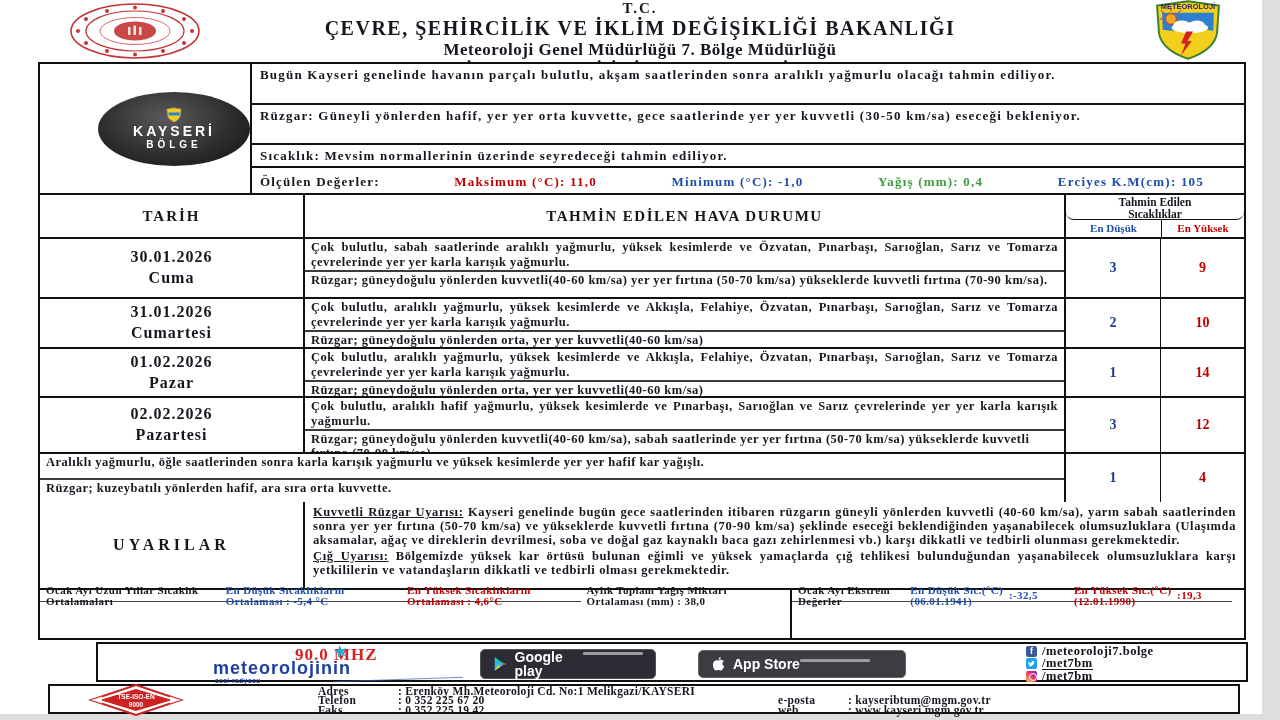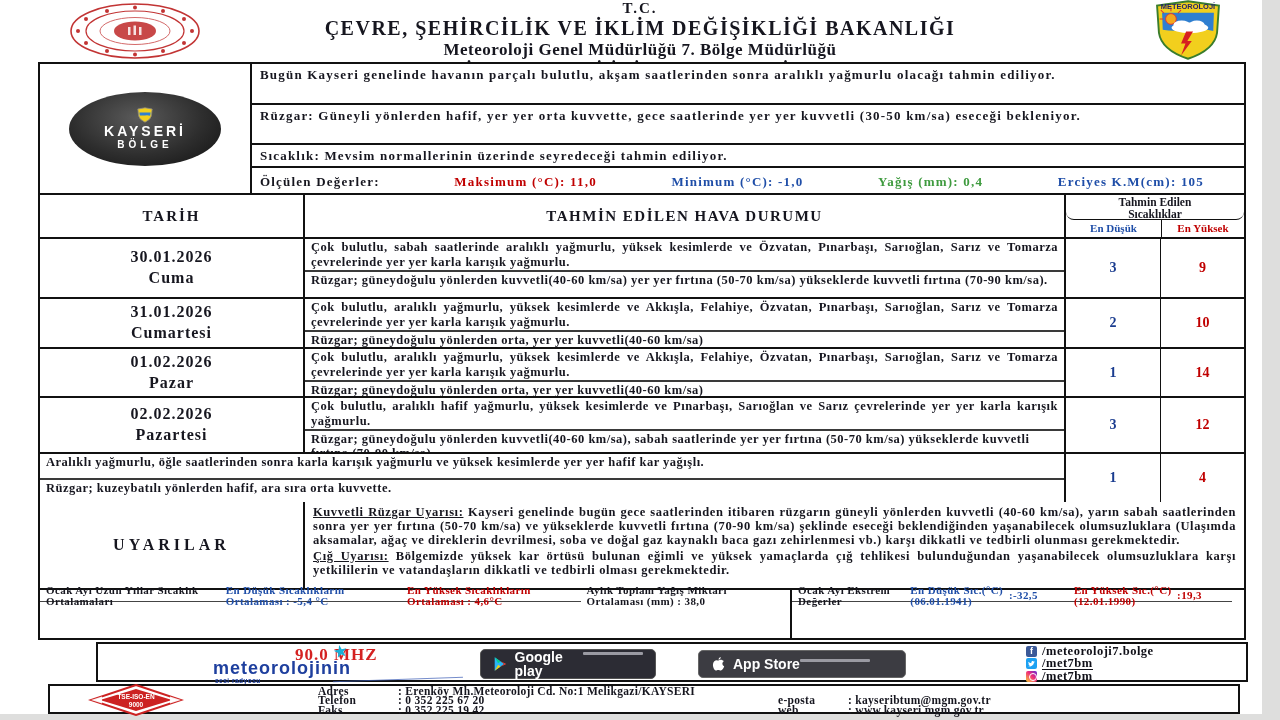--- a/index.html
+++ b/index.html
@@ -18,21 +18,21 @@
   .shield-logo { position:absolute; left:1124px; top:0px; width:128px; height:60px; }
 
   
   .main-table { position:absolute; left:38px; top:62px; width:1208px; height:578px;
     border:2px solid #111; background:#fff; display:flex; flex-direction:column; }
   .sec { border-bottom:2px solid #111; }
   .sec:last-child { border-bottom:none; }
 
   
   .info { height:131px; display:flex; }
-  .info-left { width:212px; border-right:2px solid #111; display:flex; align-items:center; justify-content:center; }
+  .info-left { width:212px; border-right:2px solid #111; display:flex; align-items:center; justify-content:flex-end; }
   .region-badge { width:152px; height:74px; border-radius:50%;
     background:radial-gradient(ellipse at 45% 35%, #5a5a5a 0%, #2e2e2e 55%, #101010 100%);
     display:flex; flex-direction:column; align-items:center; justify-content:center; color:#fff; }
   .region-badge .rb-title { font-size:14px; font-weight:700; letter-spacing:3px; font-family:"Liberation Sans",sans-serif; }
   .region-badge .rb-sub { font-size:10px; font-weight:700; letter-spacing:4px; font-family:"Liberation Sans",sans-serif; }
   .info-right { flex:1; display:flex; flex-direction:column; }
   .info-row { padding:2px 0 0 8px; font-size:13px; font-weight:700; letter-spacing:1.2px; line-height:1.35; text-align:justify; }
   .ir-summary { height:42px; border-bottom:2px solid #111; }
   .ir-wind { height:40px; border-bottom:2px solid #111; }
   .ir-temp { height:24px; border-bottom:2px solid #111; }

